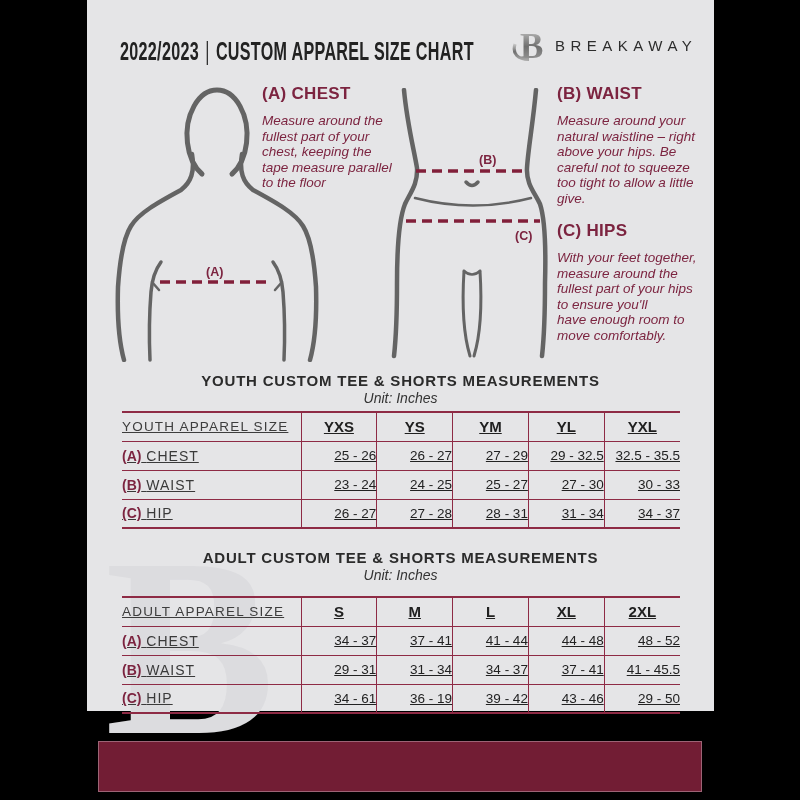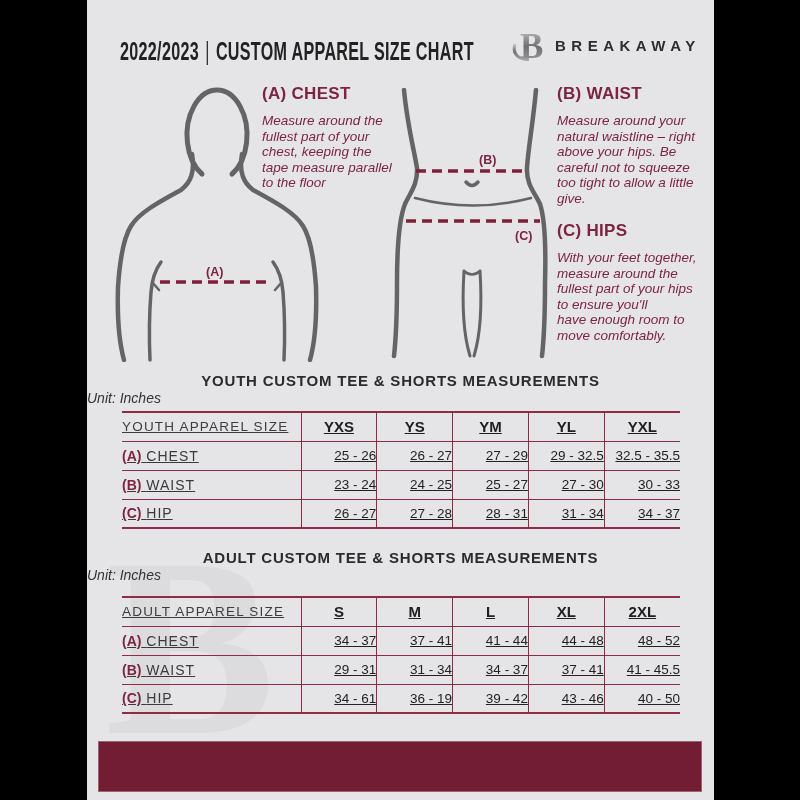--- a/index.html
+++ b/index.html
@@ -13,36 +13,36 @@
   }
   *{margin:0;padding:0;box-sizing:border-box;}
   html,body{width:800px;height:800px;}
   body{
     background:#000;
     font-family:"Liberation Sans", sans-serif;
     position:relative;
     overflow:hidden;
   }
   .page{
-    position:absolute; left:87px; top:0; width:627px; height:800px;
+    position:absolute; left:87px; top:0; width:627px; height:711px;
     background:var(--page);
   }
   
   .masthead{position:absolute; left:0; top:0; width:627px; height:70px;}
   .mast-title{
     position:absolute; left:33px; top:36px;
     font-weight:bold; font-size:26px; color:#222;
     white-space:nowrap; letter-spacing:0.5px;
     transform:scaleX(0.62); transform-origin:left center;
   }
   .mast-title .divider{font-weight:400; padding:0 10px; color:#333;}
   .brand-block{position:absolute; left:424px; top:26px; display:flex; align-items:center;}
   .brand-logo{width:32px; height:38px;}
   .brand-name{
-    margin-left:12px; font-size:15px; font-weight:bold; color:#2d2d2d;
+    margin-left:12px; font-size:15px; font-weight:normal; color:#2d2d2d;
     letter-spacing:5.5px; white-space:nowrap;
   }
   
   .figure-svg{position:absolute;}
   #figure-torso{left:18px; top:82px;}
   #figure-hips{left:303px; top:88px;}
   .guide-text{position:absolute; color:var(--accent);}
   .guide-heading{font-size:17px; font-weight:bold; letter-spacing:0.3px;}
   .guide-body{
     margin-top:9px; font-size:13.5px; line-height:15.6px; font-style:italic;
@@ -58,21 +58,21 @@
     font-family:"Liberation Serif", serif; font-weight:bold;
     font-size:255px; line-height:1; color:#dcdcdf;
     z-index:0; user-select:none;
   }
   
   .table-title{
     position:absolute; left:0; width:627px; text-align:center;
     font-size:15px; font-weight:bold; color:var(--ink); letter-spacing:0.8px; z-index:1;
   }
   .table-unit{
-    position:absolute; left:0; width:627px; 
+    position:absolute; left:0; width:627px; text-align:center;
     font-size:14px; font-style:italic; color:#333; z-index:1;
   }
   #youth-title{top:372px;} #youth-unit{top:390px;}
   #adult-title{top:549px;} #adult-unit{top:567px;}
   .size-table{
     position:absolute; left:35px; width:558px; z-index:1;
     border-collapse:collapse; table-layout:fixed;
     border-top:2px solid var(--border); border-bottom:2px solid var(--border);
   }
   #youth-table{top:411px;} #adult-table{top:588px;margin-top:8px;}
@@ -250,20 +250,20 @@
       <td class="td-val">34 - 37</td>
       <td class="td-val">37 - 41</td>
       <td class="td-val">41 - 45.5</td>
     </tr>
     <tr>
       <td class="td-label"><span class="prefix">(C)</span> <span>HIP</span></td>
       <td class="td-val">34 - 61</td>
       <td class="td-val">36 - 19</td>
       <td class="td-val">39 - 42</td>
       <td class="td-val">43 - 46</td>
-      <td class="td-val">40 - 50</td>
+      <td class="td-val">29 - 50</td>
     </tr>
   </tbody>
     </table>
 
   <div class="footer-bar"></div>
 
 </div>
 
 </body></html>

